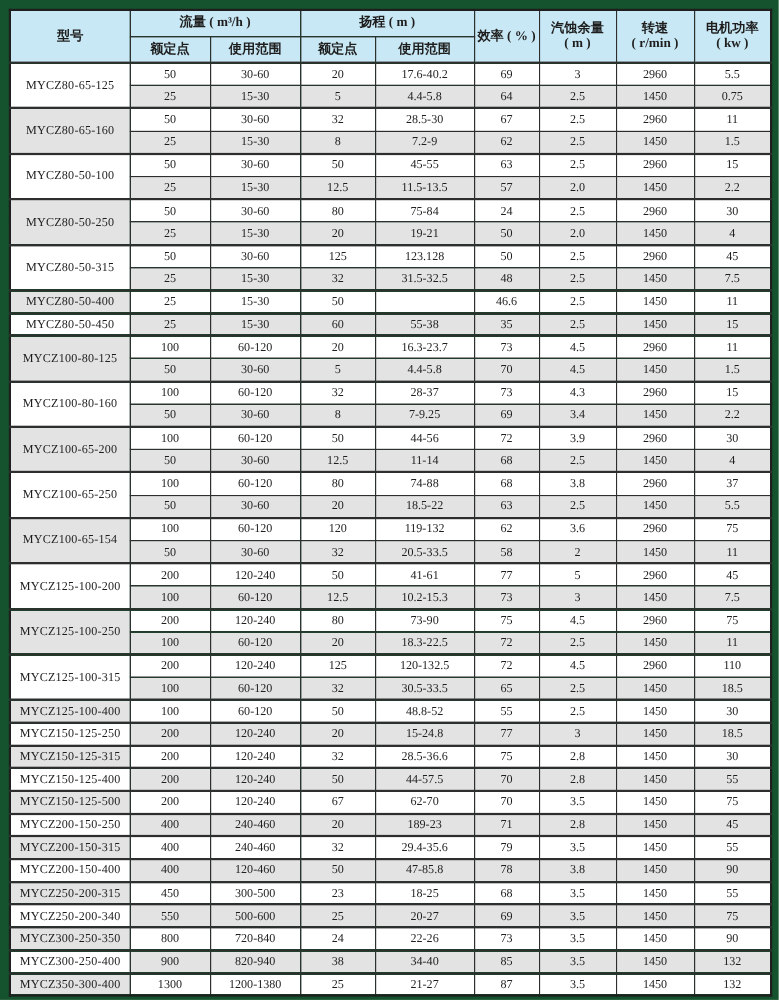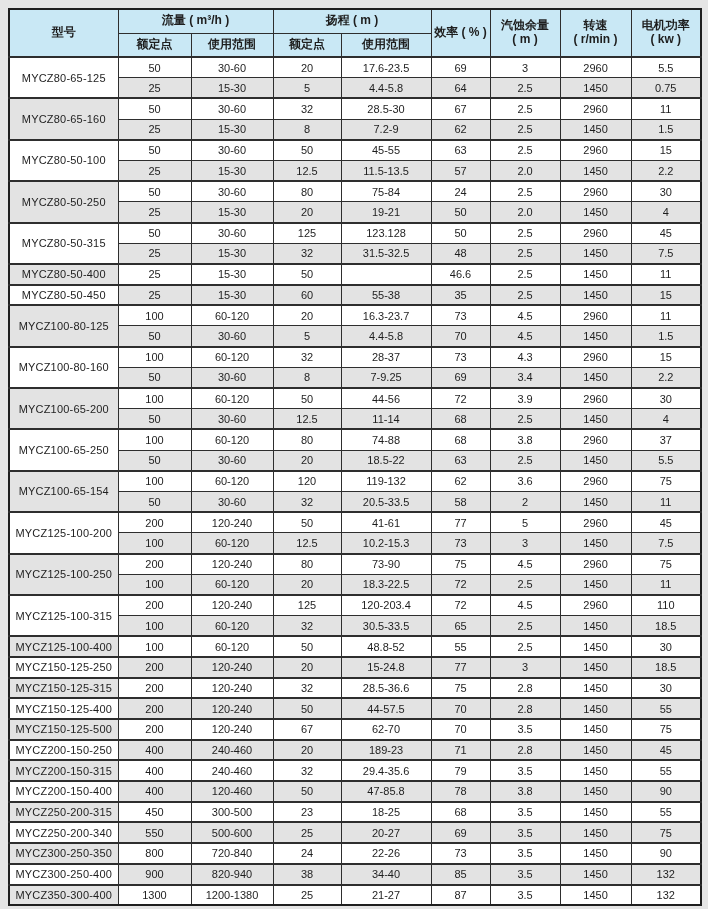--- a/index.html
+++ b/index.html
@@ -7,21 +7,22 @@
     padding: 0;
     background: #ffffff;
     width: 708px;
     height: 909px;
     font-family: "Liberation Sans", "DejaVu Sans", sans-serif;
   }
   .page {
     position: relative;
     width: 708px;
     height: 909px;
-    background: #e5e5e5;
+    background: #14532d;
+    font-family: Liberation Serif, serif;
   }
   table.spec-table {
     position: absolute;
     left: 8px;
     top: 8px;
     width: 692px;
     border-collapse: collapse;
     table-layout: fixed;
     border: 2px solid #1f1f1f;
   }
@@ -97,21 +98,21 @@
         <th>额定点</th>
         <th>使用范围</th>
       </tr>
     </thead>
     <tbody>
         <tr class="row-white group-start">
           <td rowspan="2" class="model model-white">MYCZ80-65-125</td>
           <td>50</td>
           <td>30-60</td>
           <td>20</td>
-          <td>17.6-23.5</td>
+          <td>17.6-40.2</td>
           <td>69</td>
           <td>3</td>
           <td>2960</td>
           <td>5.5</td>
         </tr>
         <tr class="row-gray">
           <td>25</td>
           <td>15-30</td>
           <td>5</td>
           <td>4.4-5.8</td>
@@ -371,21 +372,21 @@
           <td>72</td>
           <td>2.5</td>
           <td>1450</td>
           <td>11</td>
         </tr>
         <tr class="row-white group-start">
           <td rowspan="2" class="model model-white">MYCZ125-100-315</td>
           <td>200</td>
           <td>120-240</td>
           <td>125</td>
-          <td>120-203.4</td>
+          <td>120-132.5</td>
           <td>72</td>
           <td>4.5</td>
           <td>2960</td>
           <td>110</td>
         </tr>
         <tr class="row-gray">
           <td>100</td>
           <td>60-120</td>
           <td>32</td>
           <td>30.5-33.5</td>

